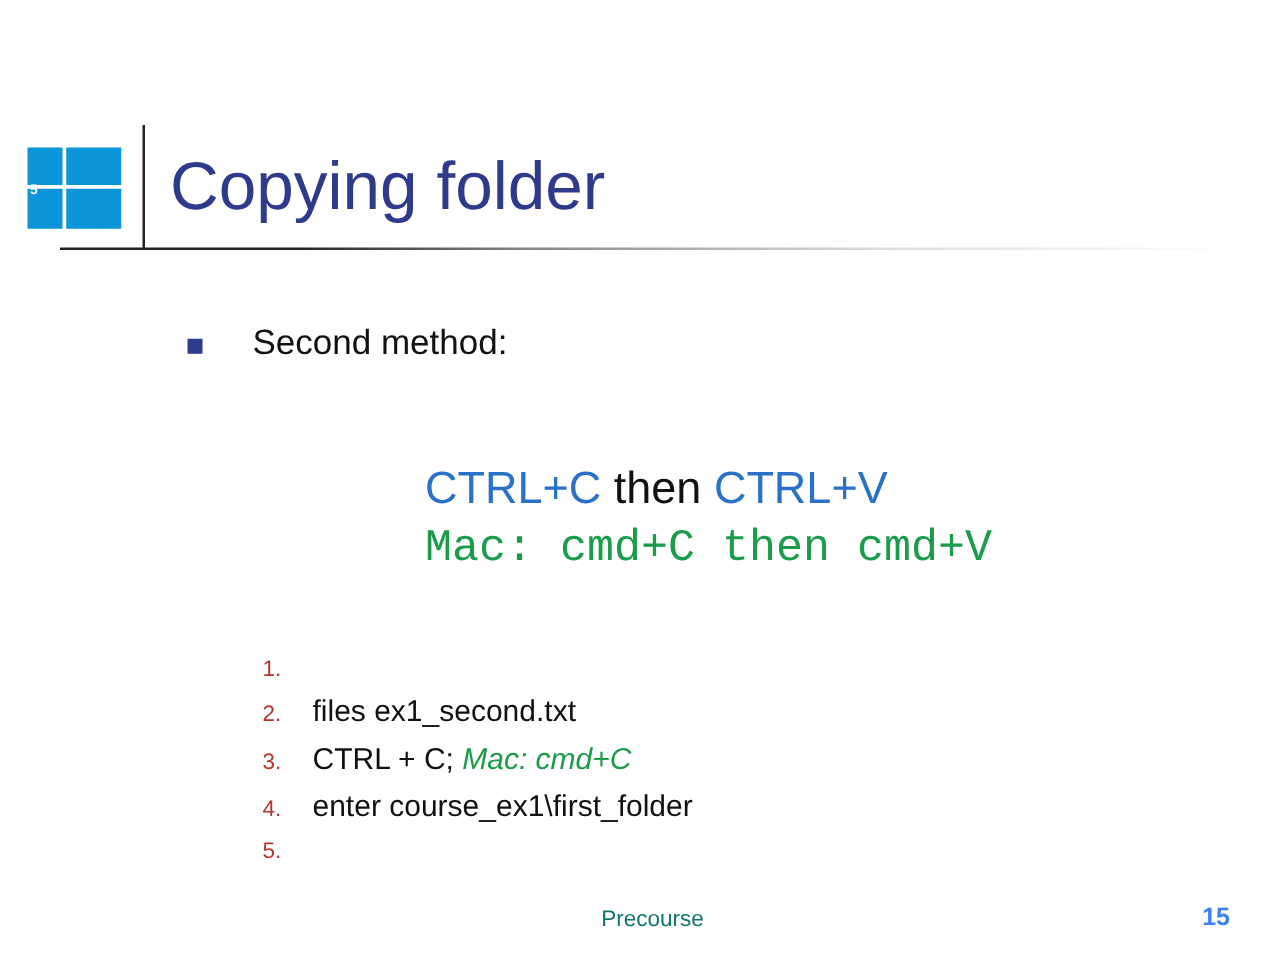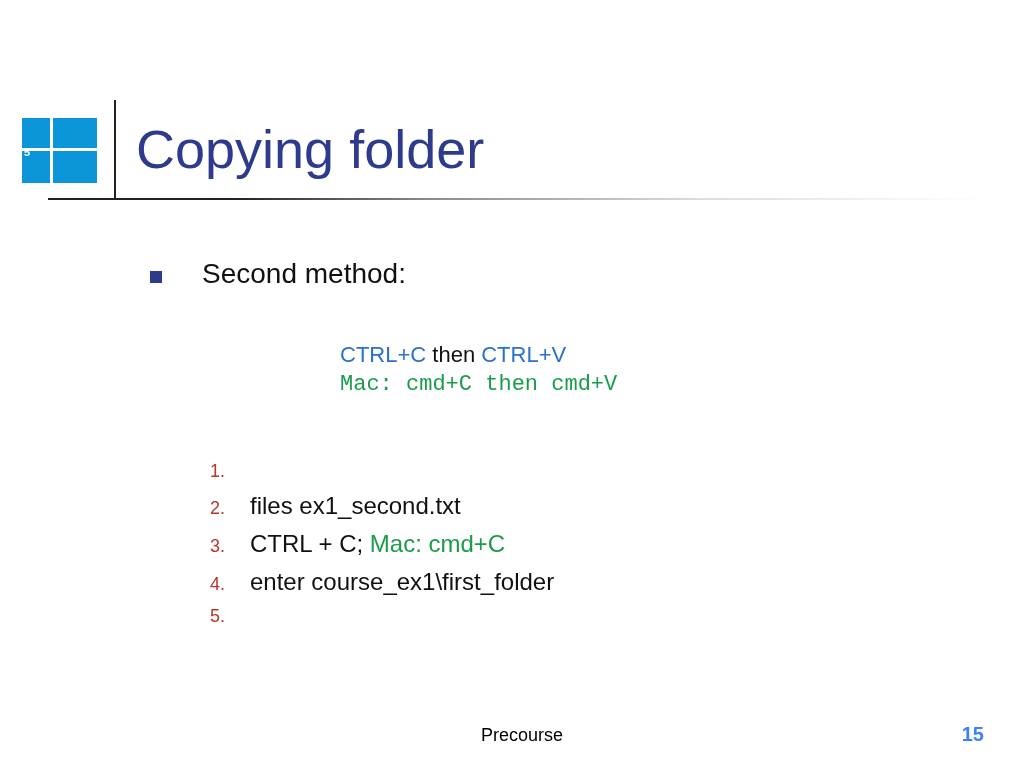--- a/index.html
+++ b/index.html
@@ -9,30 +9,30 @@
   .windows-logo { width: 78px; height: 68px; display: grid; grid-template-columns: 28px 44px; grid-template-rows: 30px 32px; gap: 3px; }
   .windows-logo .q { background: #0c95d8; }
   .slide-badge { position: absolute; left: 24px; top: 146px; color: #fff; font-size: 11px; font-weight: bold; z-index: 2; }
   .vline { position: absolute; left: 114px; top: 100px; width: 2px; height: 100px; background: #222; }
   .title { position: absolute; left: 136px; top: 118px; font-size: 54px; color: #2e3a8c; font-weight: 400; }
   .hline { position: absolute; left: 48px; top: 198px; width: 940px; height: 2px; background: linear-gradient(to right, #222 0%, #222 20%, #888 40%, #ddd 70%, #fff 100%); }
   .body { position: absolute; left: 150px; top: 258px; width: 820px; }
   .bullet-row { display: flex; align-items: baseline; }
   .bullet-sq { width: 12px; height: 12px; background: #2e3a8c; margin-right: 40px; margin-top: 10px; flex-shrink: 0; }
   .bullet-text { font-size: 28px; color: #111; }
-  .shortcut-block { margin-left: 190px; margin-top: 50px; font-size: 22px; line-height: 1.35; }
+  .shortcut-block { margin-left: 190px; margin-top: 76px; font-size: 36px; line-height: 1.35; }
   .blue-text { color: #2a72c9; }
   .green-text { color: #1a9c4a; font-family: Liberation Mono, monospace; }
   .black-text { color: #111; }
   .steps { margin-left: 60px; margin-top: 62px; }
   .step-row { display: flex; align-items: baseline; margin-bottom: 10px; }
   .step-num { width: 40px; color: #b8352f; font-size: 18px; flex-shrink: 0; }
   .step-text { font-size: 24px; color: #111; }
-  .step-mac { color: #1a9c4a; }
-  .footer-center { position: absolute; left: 0; right: 0; bottom: 22px; text-align: center; color: #000000; font-size: 18px; padding-left: 20px; }
+  .step-mac { color: #1a9c4a; font-style: italic; }
+  .footer-center { position: absolute; left: 0; right: 0; bottom: 22px; text-align: center; color: #0f766e; font-size: 18px; padding-left: 20px; }
   .footer-page { position: absolute; right: 40px; bottom: 22px; color: #3b82f6; font-size: 20px; font-weight: bold; }
 </style>
 </head>
 <body>
 
 <div class="slide">
 
   <div class="logo-wrap">
     <div class="windows-logo">
       <div class="q"></div>

